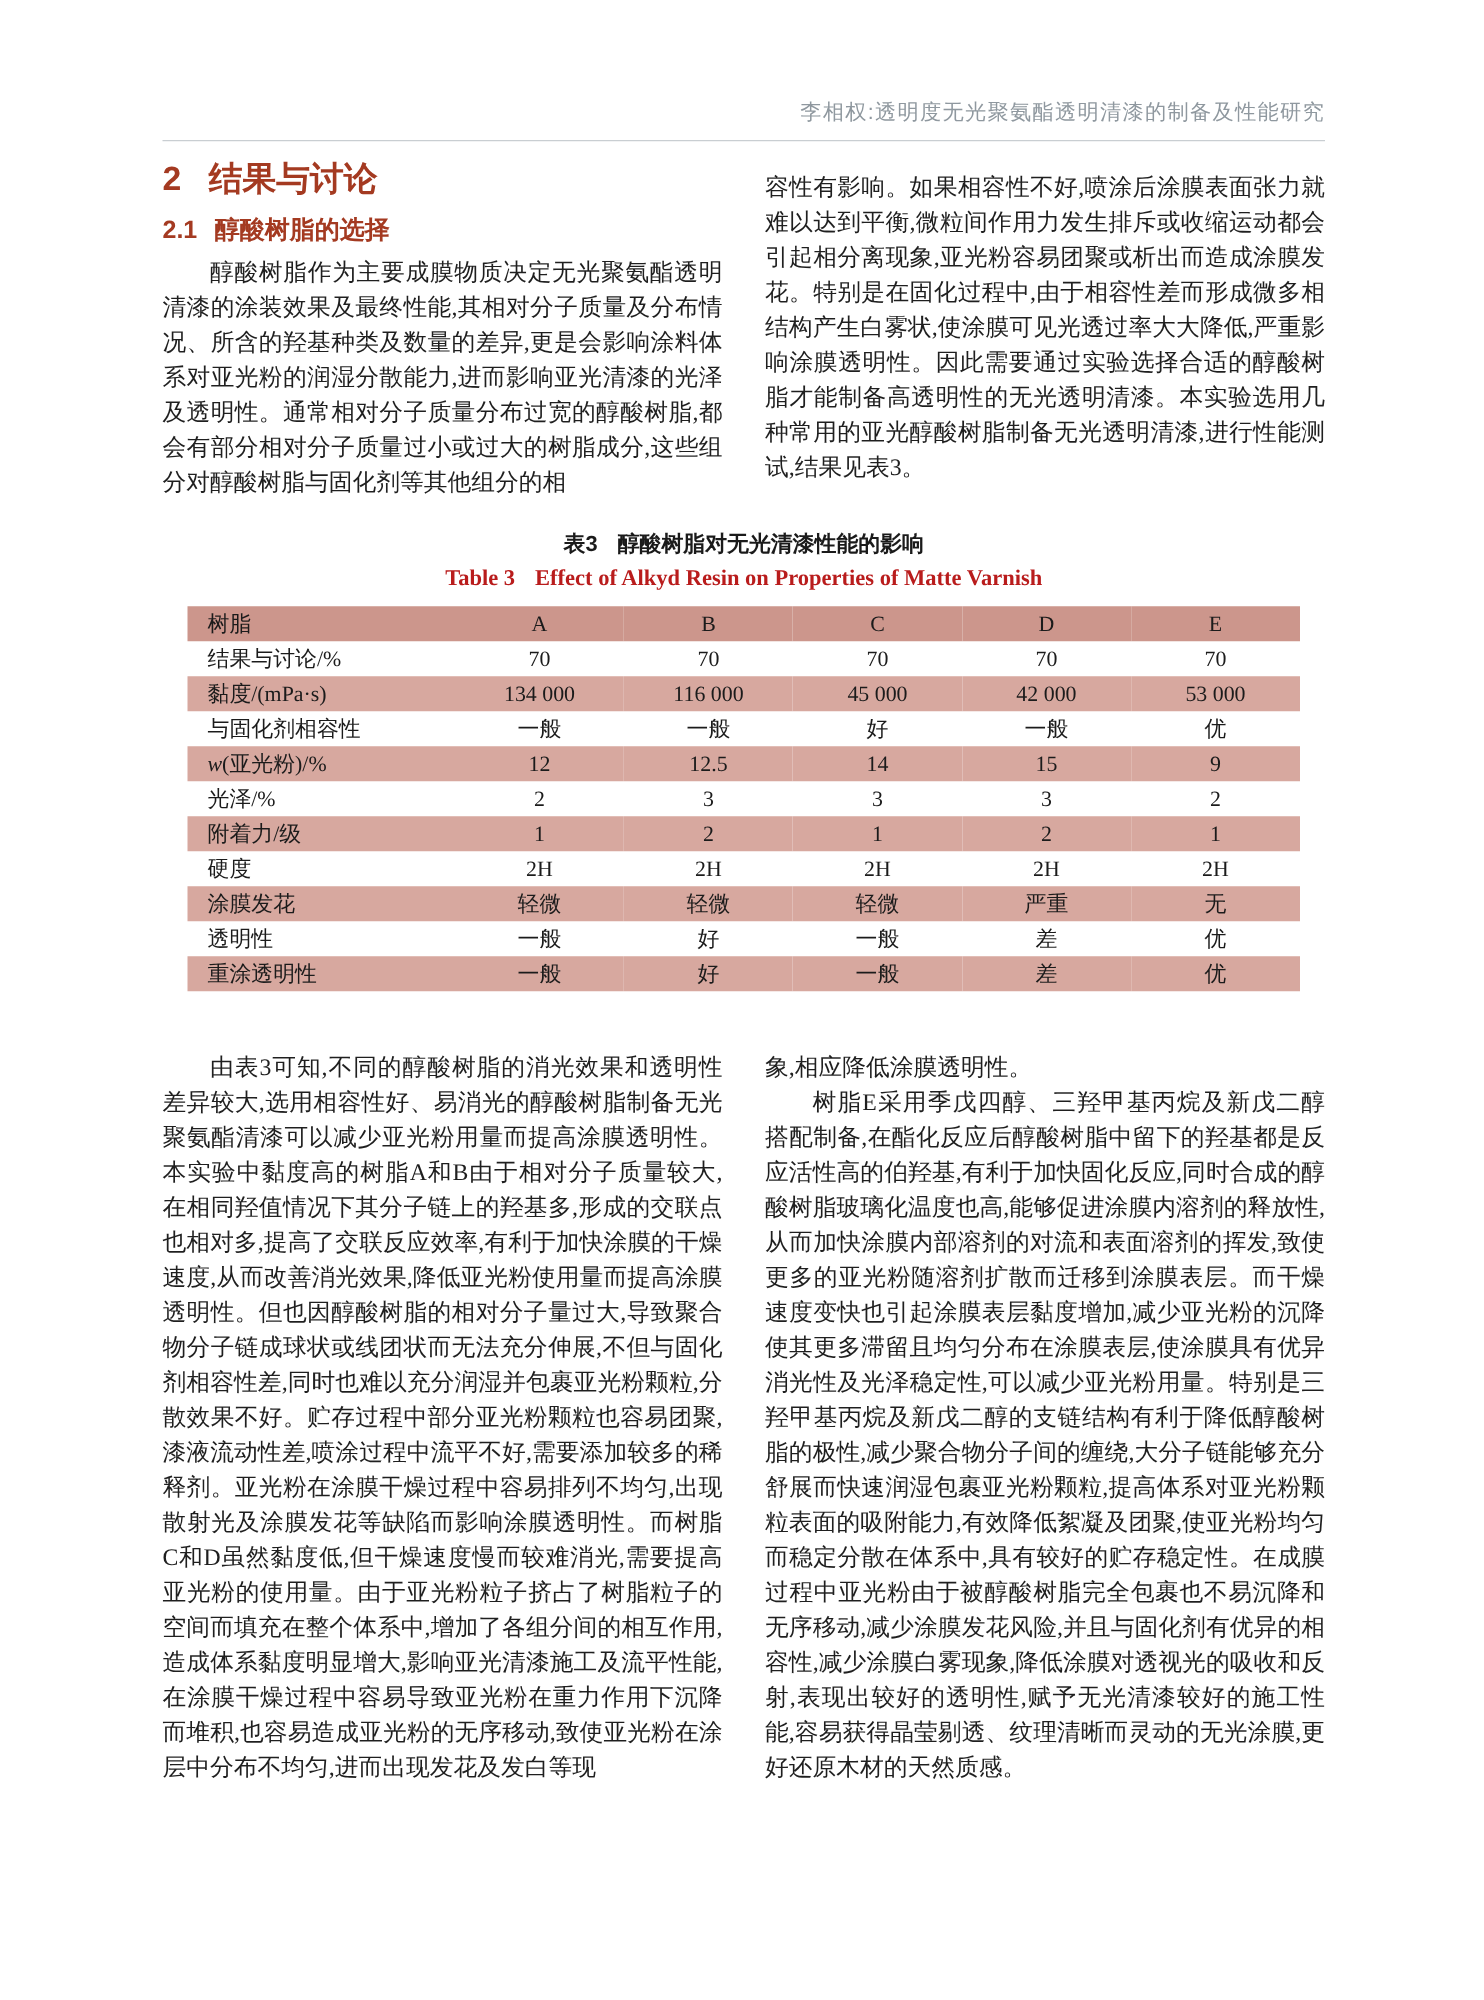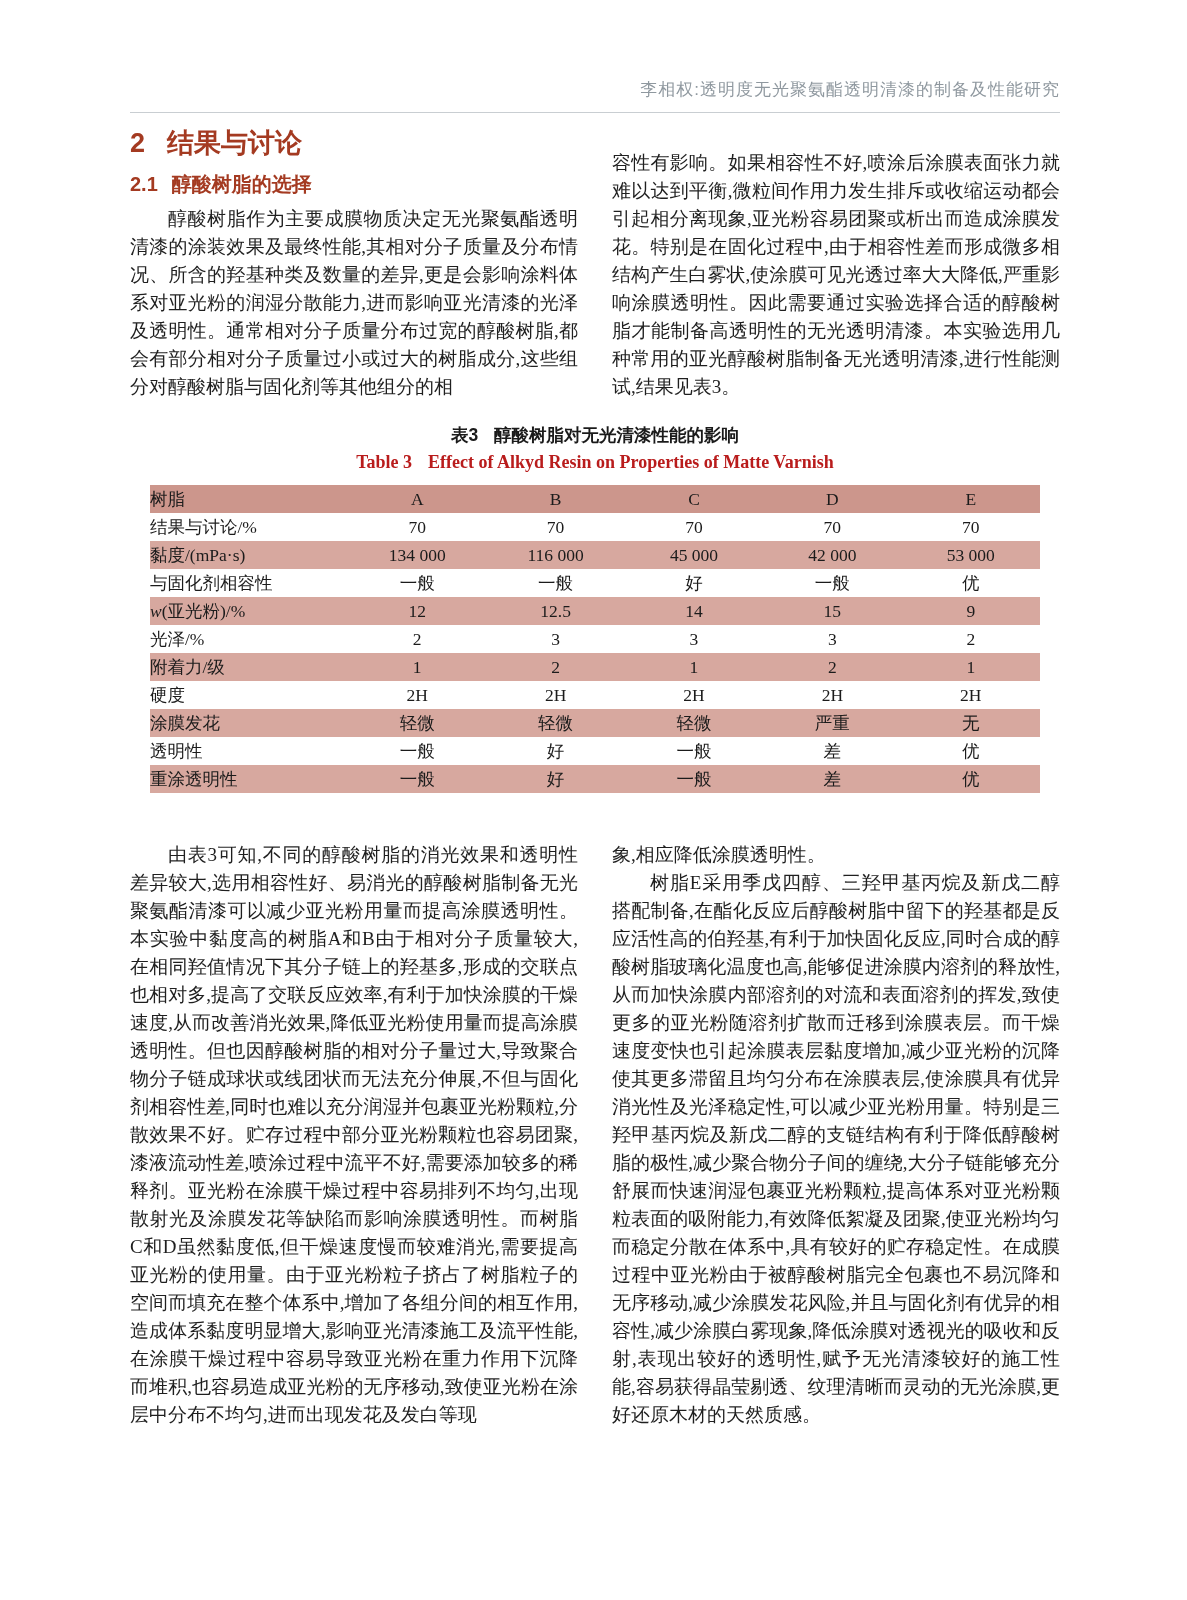--- a/index.html
+++ b/index.html
@@ -16,21 +16,21 @@
   .running-head{
     padding-top:78px;
     text-align:right;
     font-family:"Liberation Sans","DejaVu Sans",sans-serif;
     font-size:17px;
     color:#8f989f;
     letter-spacing:1px;
   }
   .head-rule{border:none;border-top:1px solid #c9ced2;margin:11px 0 0 0;}
   
-  .cols{display:flex;gap:34px;align-items:flex-end;}
+  .cols{display:flex;gap:34px;align-items:center;}
   .cols.top{margin-top:12px;}
   .cols.bottom{margin-top:48px;}
   .col{width:448px;}
   h1.sec{
     font-family:"Liberation Sans","DejaVu Sans",sans-serif;
     font-size:27px;line-height:33px;font-weight:bold;
     color:#a43a21;margin:2px 0 0 0;
   }
   h1.sec .sec-num{margin-right:22px;}
   h2.subsec{
@@ -63,21 +63,21 @@
   .tbl-caption-en .cap-label{margin-right:16px;}
   table.alkyd{
     width:890px;margin:12px auto 0 auto;
     border-collapse:collapse;table-layout:fixed;
     font-size:17.5px;color:#1b1b1b;
   }
   table.alkyd th,table.alkyd td{
     height:28px;padding:0;font-weight:normal;
     text-align:center;vertical-align:middle;
   }
-  table.alkyd .label-cell{width:198px;text-align:left;}
+  table.alkyd .label-cell{width:198px;text-align:left;padding-left:16px;}
   table.alkyd tr.thead-row{background:#cc968c;}
   table.alkyd tr.band{background:#d7a89f;}
   
   .footer{
     position:absolute;top:1497px;right:131px;
     display:flex;align-items:center;
   }
   .footer-labels{}
   .footer-zh{
     font-family:"Liberation Sans","DejaVu Sans",sans-serif;

